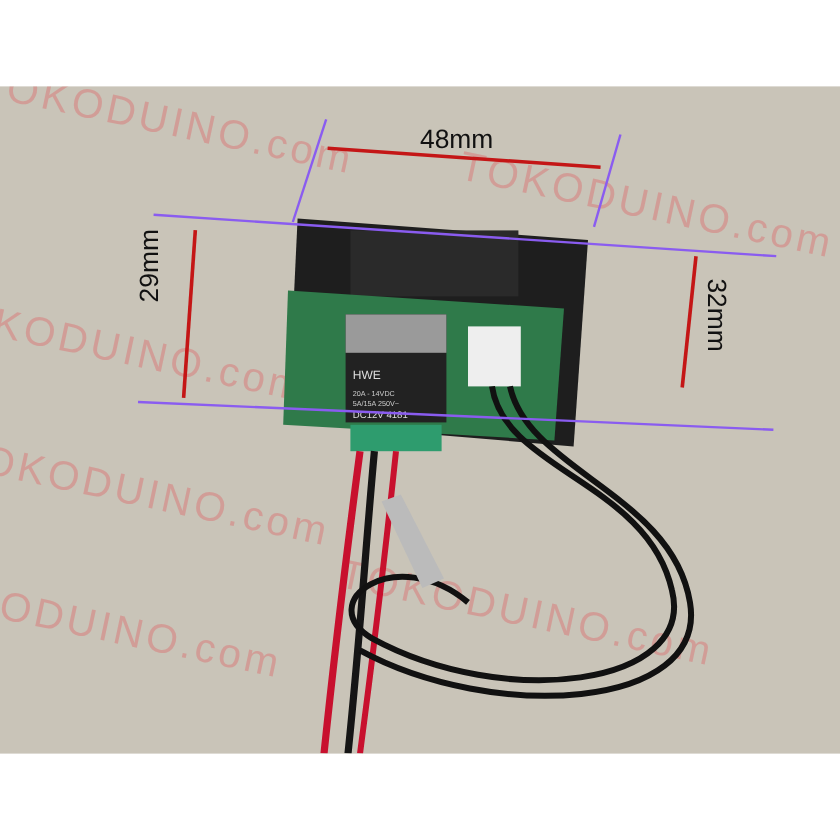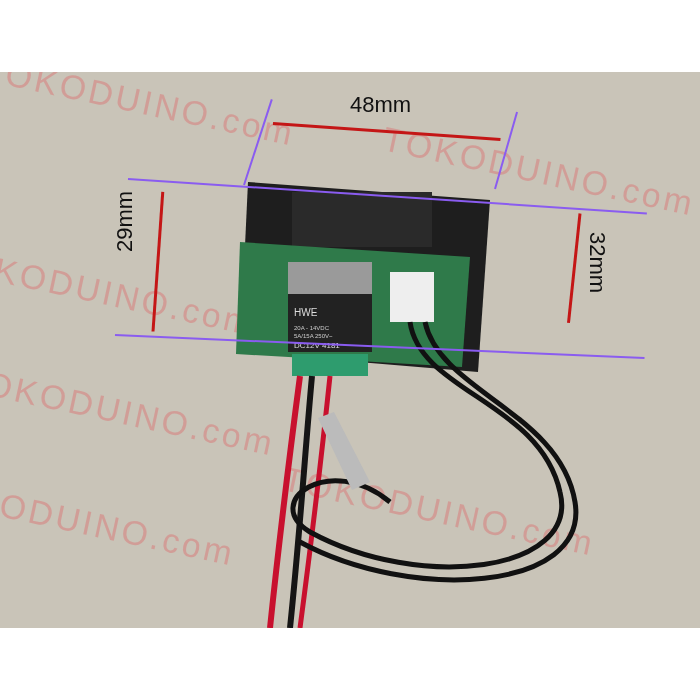--- a/index.html
+++ b/index.html
@@ -51,16 +51,16 @@
 
   <div class="dim-line" style="left:128px;top:106px;width:520px;transform:rotate(3.8deg);"></div>
   <div class="dim-line" style="left:115px;top:262px;width:530px;transform:rotate(2.5deg);"></div>
   <div class="dim-line" style="left:244px;top:112px;width:90px;transform:rotate(-72deg);"></div>
   <div class="dim-line" style="left:495px;top:116px;width:80px;transform:rotate(-74deg);"></div>
 
   <div class="arrow" style="left:273px;top:50px;width:228px;transform:rotate(4deg);"></div>
   <div class="arrow" style="left:153px;top:258px;width:140px;transform:rotate(-86deg);"></div>
   <div class="arrow" style="left:580px;top:140px;width:110px;transform:rotate(96deg);"></div>
 
-  <div class="label" style="left:350px;top:20px;">48mm</div>
+  <div class="label" style="left:350px;top:31px;">48mm</div>
   <div class="label" style="left:112px;top:180px;transform:rotate(-90deg);transform-origin:left top;">29mm</div>
   <div class="label" style="left:610px;top:160px;transform:rotate(90deg);transform-origin:left top;">32mm</div>
 </div>
 
 </body></html>

